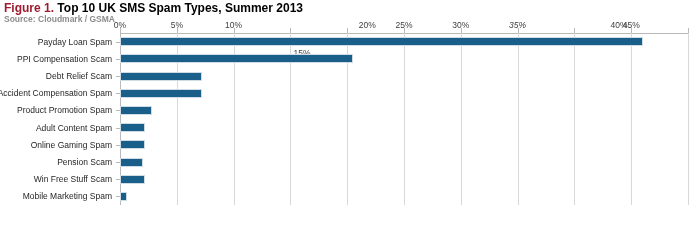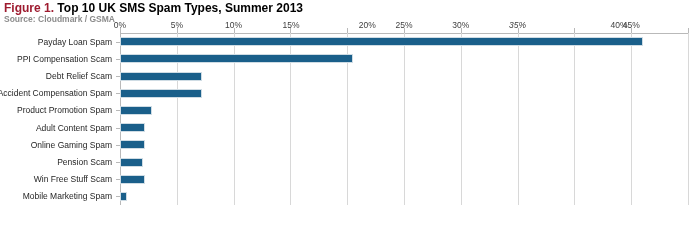--- a/index.html
+++ b/index.html
@@ -51,21 +51,21 @@
       <span class="fignum">Figure 1.</span>
       <span class="titletext">Top 10 UK SMS Spam Types, Summer 2013</span>
     </div>
     <div class="source">Source: Cloudmark / GSMA</div>
   </div>
 
   <div class="xlabels">
       <div class="xlabel" style="left: 120px;">0%</div>
       <div class="xlabel" style="left: 176.8px;">5%</div>
       <div class="xlabel" style="left: 233.6px;">10%</div>
-      <div class="xlabel" style="left: 291px;">15%</div>
+      <div class="xlabel" style="left: 302px; margin-top: 28px;">15%</div>
       <div class="xlabel" style="left: 347.2px; margin-left: 20px;">20%</div>
       <div class="xlabel" style="left: 404px;">25%</div>
       <div class="xlabel" style="left: 460.8px;">30%</div>
       <div class="xlabel" style="left: 517.6px; font-style: italic;">35%</div>
       <div class="xlabel" style="left: 575px; margin-left: 44px;">40%</div>
       <div class="xlabel" style="left: 631.2px;">45%</div>
       <div class="xlabel" style="left: 688px; margin-left: 36px;">50%</div>
     </div>
 
   <div class="plot-top-border"></div>

